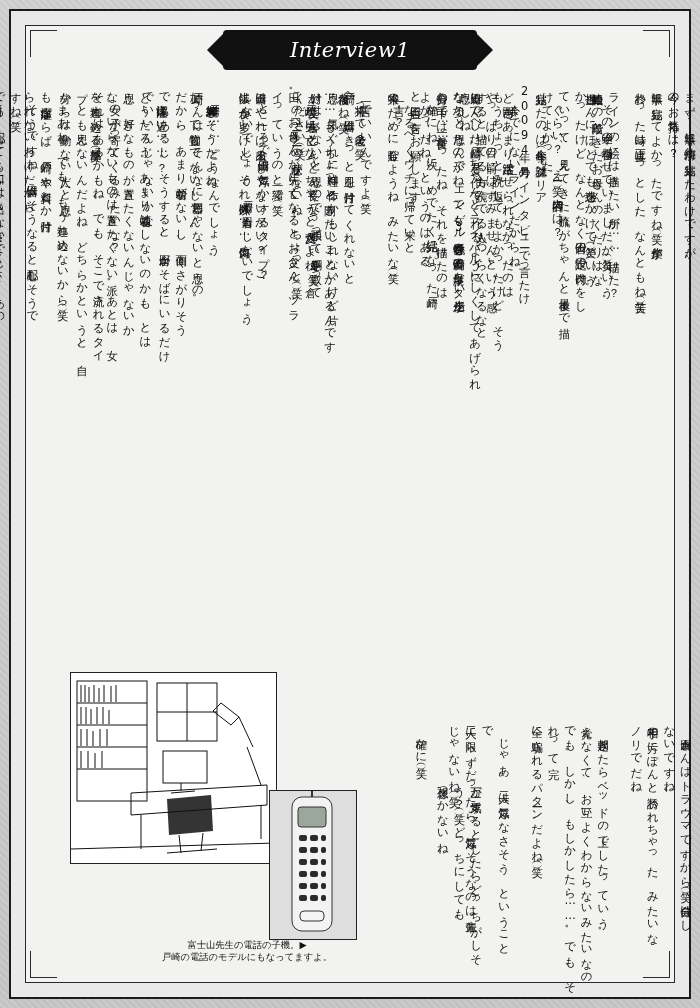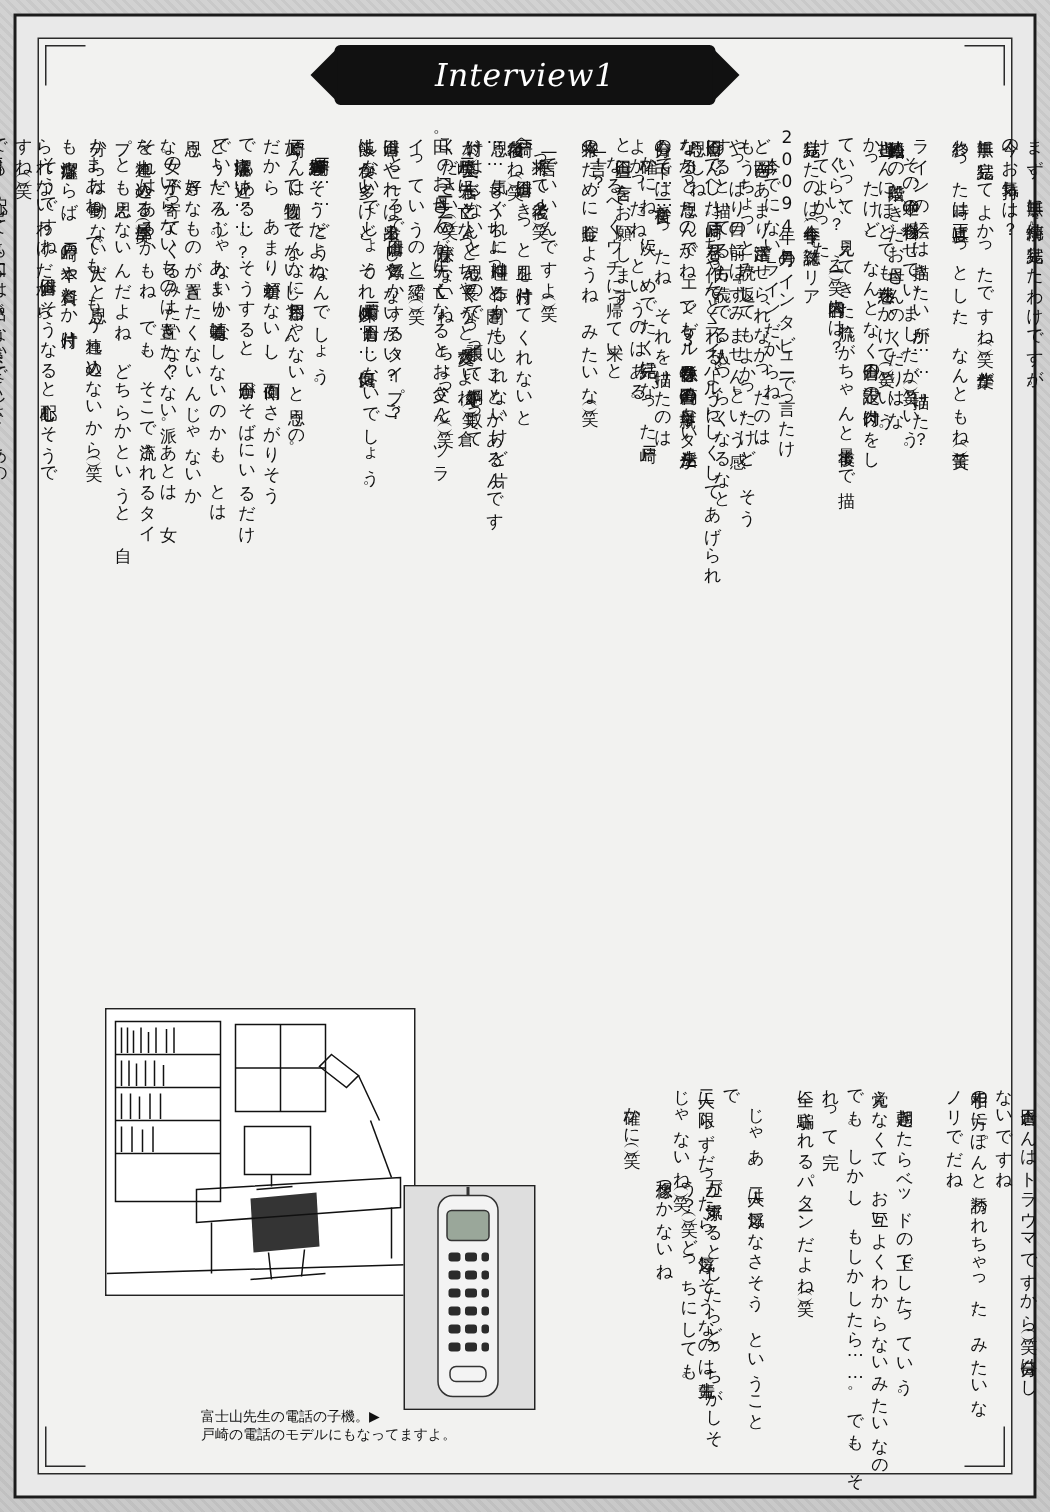--- a/index.html
+++ b/index.html
@@ -324,18 +324,18 @@
             <rect x="51" y="92" width="5" height="6" rx="2"></rect>
             <rect x="29" y="104" width="8" height="6" rx="2"></rect>
             <rect x="40" y="104" width="8" height="6" rx="2"></rect>
             <rect x="51" y="104" width="5" height="6" rx="2"></rect>
           </g>
           <rect x="30" y="120" width="24" height="10" rx="4" fill="none" stroke="#333"></rect>
           <line x1="42" y1="6" x2="42" y2="0" stroke="#333" stroke-width="2"></line>
         </svg>
       </div>
 
-      <div class="cap" id="cap-phone" style="white-space:pre-wrap;">富士山先生の電話の子機。▶
+      <div class="cap" id="cap-phone" style="white-space:pre-wrap;text-align:center;">富士山先生の電話の子機。▶
 戸崎の電話のモデルにもなってますよ。</div>
 
     </div>
   </div>
 </div>
 
 </body></html>

